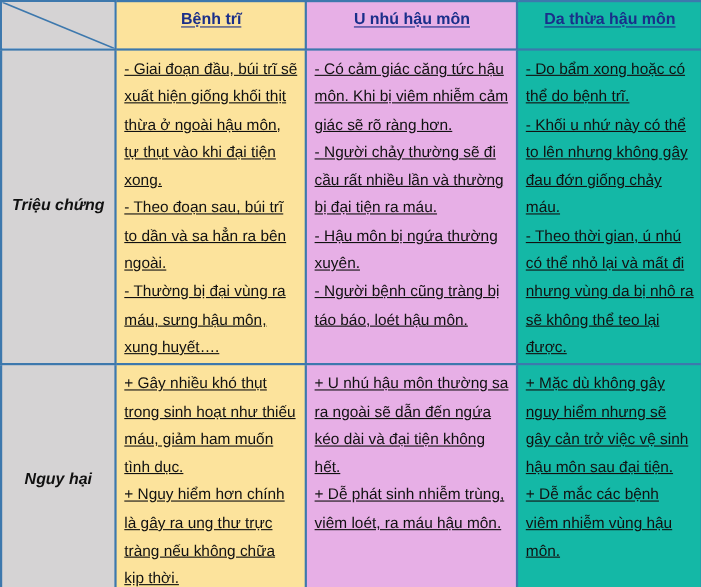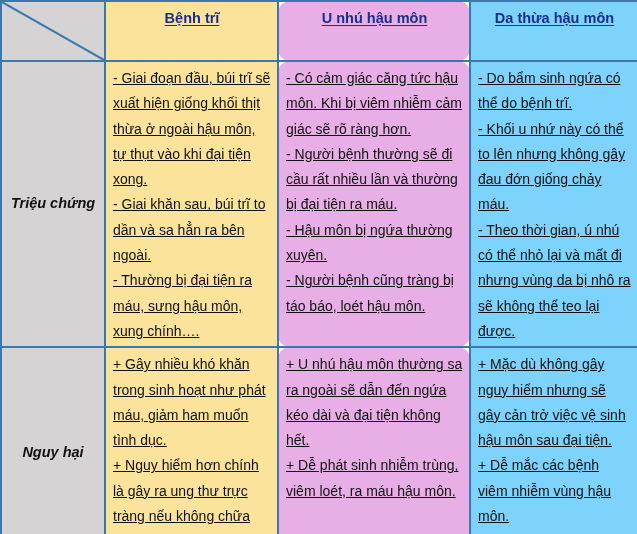--- a/index.html
+++ b/index.html
@@ -16,37 +16,37 @@
   table.cmp td, table.cmp th {
     border: 2px solid #3d78ad;
     vertical-align: top;
     padding: 4px 6px 2px 7px;
     line-height: 25.3px;
   }
   col.c0 { width: 104px; }
   col.c1 { width: 173px; }
   col.c2 { width: 192px; }
   col.c3 { width: 168px; }
-  tr.hdr { height: 60px; }
+  tr.hdr { height: 44px; }
   tr.r1 { height: 285px; }
   tr.r2 { height: 205px; }
   .hdr th {
     vertical-align: middle;
     text-align: center;
     padding: 0;
     font-weight: bold;
     font-size: 14.5px;
     color: #1a2f8a;
   }
   .hdr th span { text-decoration: underline; text-underline-offset: 2px; }
   .corner { background: #d5d3d4; position: relative; padding: 0 !important; }
   .corner svg { position: absolute; left: 0; top: 0; width: 100%; height: 100%; }
   .col-a { background: #fce39c; }
-  .col-b { background: #e7afe6; border-radius: 12px; }
-  .col-c { background: #7dd3fc; }
+  .col-b { background: #e7afe6; }
+  .col-c { background: #14b8a6; }
   .rowlabel {
     background: #d5d3d4;
     vertical-align: middle !important;
     text-align: center;
     font-weight: bold;
     font-style: italic;
     font-size: 14.5px;
     padding: 0 !important;
   }
   .cell-line { display: block; text-decoration: underline; }
@@ -69,39 +69,39 @@
       </svg>
     </th>
     <th class="col-a"><span>Bệnh trĩ</span></th>
     <th class="col-b"><span>U nhú hậu môn</span></th>
     <th class="col-c"><span>Da thừa hậu môn</span></th>
   </tr>
   <tr class="r1">
     <td class="rowlabel">Triệu chứng</td>
     <td class="col-a">
       <span class="cell-line">- Giai đoạn đầu, búi trĩ sẽ xuất hiện giống khối thịt thừa ở ngoài hậu môn, tự thụt vào khi đại tiện xong.</span>
-      <span class="cell-line">- Giai khăn sau, búi trĩ to dần và sa hẳn ra bên ngoài.</span>
-      <span class="cell-line">- Thường bị đại tiện ra máu, sưng hậu môn, xung chính….</span>
+      <span class="cell-line">- Theo đoạn sau, búi trĩ to dần và sa hẳn ra bên ngoài.</span>
+      <span class="cell-line">- Thường bị đại vùng ra máu, sưng hậu môn, xung huyết….</span>
     </td>
     <td class="col-b">
       <span class="cell-line">- Có cảm giác căng tức hậu môn. Khi bị viêm nhiễm cảm giác sẽ rõ ràng hơn.</span>
-      <span class="cell-line">- Người bệnh thường sẽ đi cầu rất nhiều lần và thường bị đại tiện ra máu.</span>
+      <span class="cell-line">- Người chảy thường sẽ đi cầu rất nhiều lần và thường bị đại tiện ra máu.</span>
       <span class="cell-line">- Hậu môn bị ngứa thường xuyên.</span>
       <span class="cell-line">- Người bệnh cũng tràng bị táo báo, loét hậu môn.</span>
     </td>
     <td class="col-c">
-      <span class="cell-line">- Do bẩm sinh ngứa có thể do bệnh trĩ.</span>
+      <span class="cell-line">- Do bẩm xong hoặc có thể do bệnh trĩ.</span>
       <span class="cell-line">- Khối u nhứ này có thể to lên nhưng không gây đau đớn giống chảy máu.</span>
       <span class="cell-line">- Theo thời gian, ú nhú có thể nhỏ lại và mất đi nhưng vùng da bị nhô ra sẽ không thể teo lại được.</span>
     </td>
   </tr>
   <tr class="r2">
     <td class="rowlabel">Nguy hại</td>
     <td class="col-a">
-      <span class="cell-line">+ Gây nhiều khó khăn trong sinh hoạt như phát máu, giảm ham muốn tình dục.</span>
+      <span class="cell-line">+ Gây nhiều khó thụt trong sinh hoạt như thiếu máu, giảm ham muốn tình dục.</span>
       <span class="cell-line">+ Nguy hiểm hơn chính là gây ra ung thư trực tràng nếu không chữa kịp thời.</span>
     </td>
     <td class="col-b">
       <span class="cell-line">+ U nhú hậu môn thường sa ra ngoài sẽ dẫn đến ngứa kéo dài và đại tiện không hết.</span>
       <span class="cell-line">+ Dễ phát sinh nhiễm trùng, viêm loét, ra máu hậu môn.</span>
     </td>
     <td class="col-c">
       <span class="cell-line">+ Mặc dù không gây nguy hiểm nhưng sẽ gây cản trở việc vệ sinh hậu môn sau đại tiện.</span>
       <span class="cell-line">+ Dễ mắc các bệnh viêm nhiễm vùng hậu môn.</span>
     </td>

